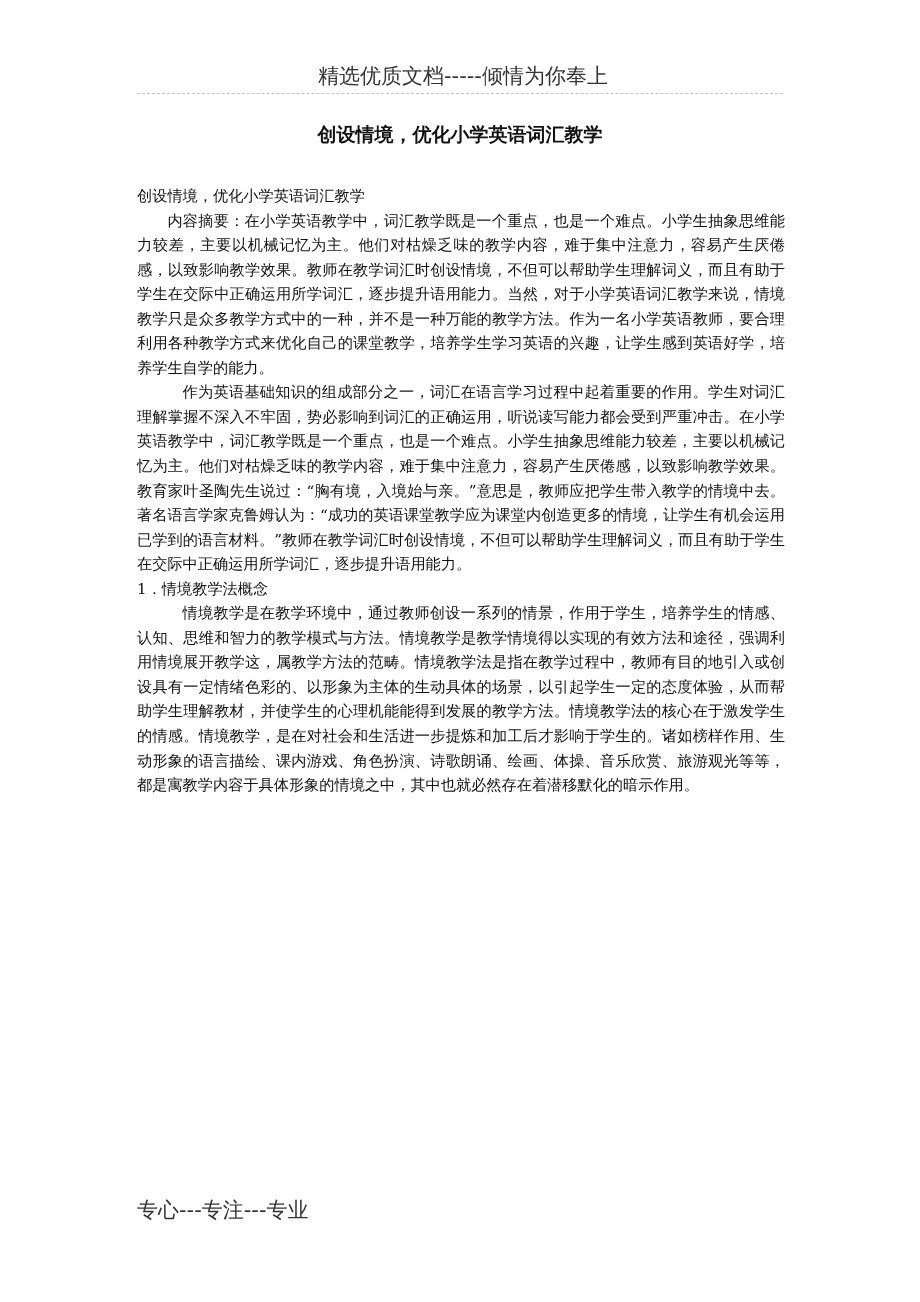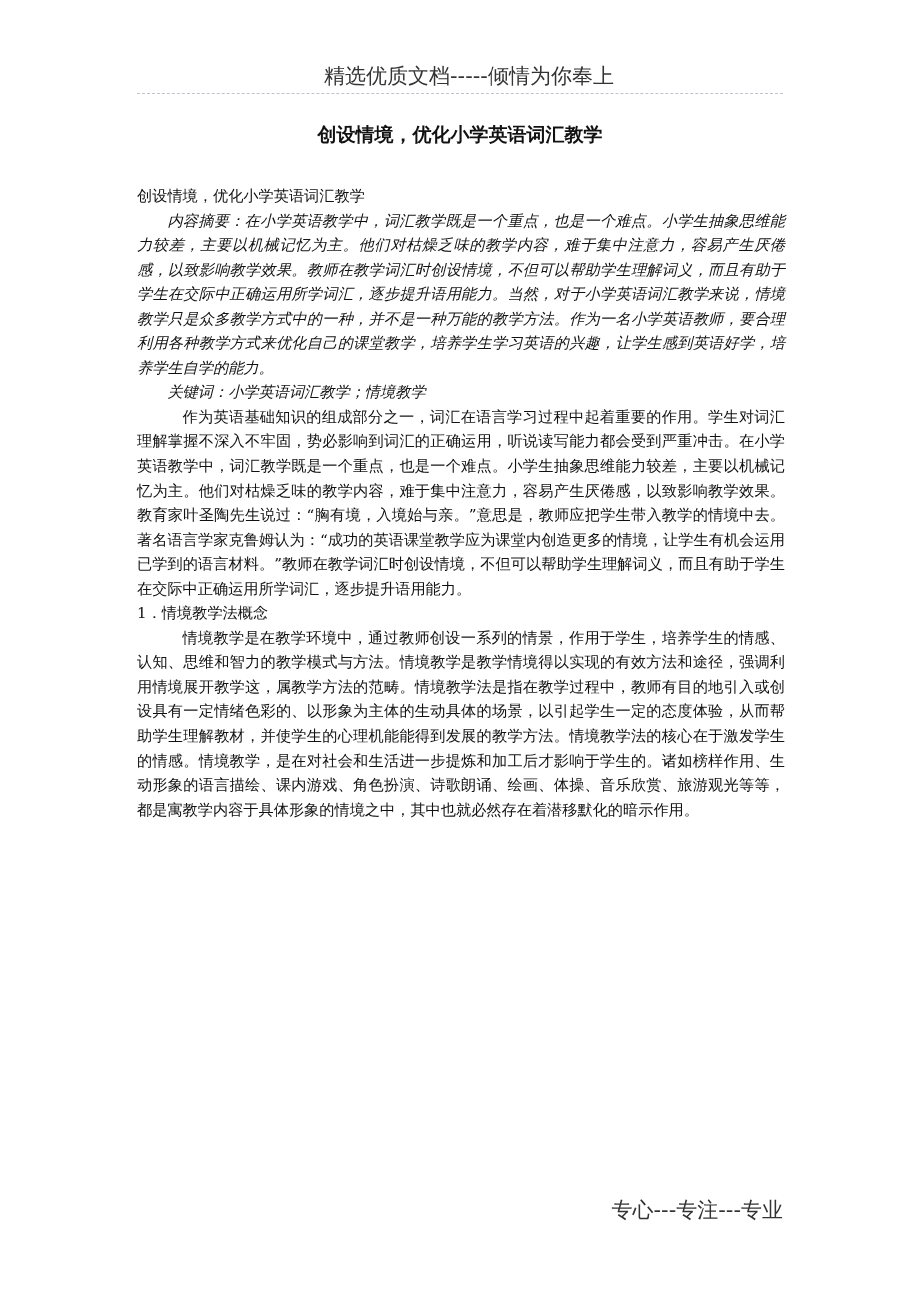--- a/index.html
+++ b/index.html
@@ -1,48 +1,47 @@
 <!DOCTYPE html>
 <html><head>
 <meta charset="utf-8">
 <style>
   html, body { margin: 0; padding: 0; background: #ffffff; }
   body { width: 920px; height: 1302px; position: relative; overflow: hidden;
          font-family: "DejaVu Serif", "Liberation Serif", serif; color: #111; }
   .page { position: absolute; left: 0; top: 0; width: 920px; height: 1302px; }
-  .running-header { position: absolute; left: 146px; width: 646px; top: 62px;
+  .running-header { position: absolute; left: 140px; width: 646px; top: 62px;
          text-align: center; font-family: "DejaVu Sans", "Liberation Sans", sans-serif;
          font-size: 21px; color: #333; letter-spacing: 0px; }
   .header-rule { position: absolute; left: 137px; width: 646px; top: 93px; height: 0;
          border-top: 1.5px dashed #c8bfcc; }
   .doc-title { position: absolute; left: 137px; width: 646px; top: 122px;
          text-align: center; font-family: "DejaVu Sans", "Liberation Sans", sans-serif;
          font-weight: bold; font-size: 19px; color: #111; }
   .body { position: absolute; left: 137px; top: 184px; width: 648px;
          font-size: 15.2px; line-height: 24.55px; text-align: justify; }
   .body p { margin: 0; }
-  .indent2 { text-indent: 2em; font-style: italic; }
+  .indent2 { text-indent: 2em; }
   .indent3 { text-indent: 3em; }
   .mono { font-family: "DejaVu Sans Mono", "Liberation Mono", monospace; font-size: 14px; }
   .running-footer { position: absolute; left: 137px; width: 646px; top: 1196px;
-         text-align: right; font-family: "DejaVu Sans", "Liberation Sans", sans-serif;
+         text-align: left; font-family: "DejaVu Sans", "Liberation Sans", sans-serif;
          font-size: 21px; color: #333; }
 </style>
 </head>
 <body>
 
 <div class="page">
   <div class="running-header">精选优质文档-----倾情为你奉上</div>
   <div class="header-rule"></div>
 
   <div class="doc-title">创设情境，优化小学英语词汇教学</div>
 
   <div class="body">
     <p>创设情境，优化小学英语词汇教学</p>
     <p class="indent2">内容摘要：在小学英语教学中，词汇教学既是一个重点，也是一个难点。小学生抽象思维能力较差，主要以机械记忆为主。他们对枯燥乏味的教学内容，难于集中注意力，容易产生厌倦感，以致影响教学效果。教师在教学词汇时创设情境，不但可以帮助学生理解词义，而且有助于学生在交际中正确运用所学词汇，逐步提升语用能力。当然，对于小学英语词汇教学来说，情境教学只是众多教学方式中的一种，并不是一种万能的教学方法。作为一名小学英语教师，要合理利用各种教学方式来优化自己的课堂教学，培养学生学习英语的兴趣，让学生感到英语好学，培养学生自学的能力。</p>
-    <p class="indent2">关键词：小学英语词汇教学；情境教学</p>
     <p class="indent3">作为英语基础知识的组成部分之一，词汇在语言学习过程中起着重要的作用。学生对词汇理解掌握不深入不牢固，势必影响到词汇的正确运用，听说读写能力都会受到严重冲击。在小学英语教学中，词汇教学既是一个重点，也是一个难点。小学生抽象思维能力较差，主要以机械记忆为主。他们对枯燥乏味的教学内容，难于集中注意力，容易产生厌倦感，以致影响教学效果。教育家叶圣陶先生说过：“胸有境，入境始与亲。”意思是，教师应把学生带入教学的情境中去。著名语言学家克鲁姆认为：“成功的英语课堂教学应为课堂内创造更多的情境，让学生有机会运用已学到的语言材料。”教师在教学词汇时创设情境，不但可以帮助学生理解词义，而且有助于学生在交际中正确运用所学词汇，逐步提升语用能力。</p>
     <p>1．情境教学法概念</p>
     <p class="indent3">情境教学是在教学环境中，通过教师创设一系列的情景，作用于学生，培养学生的情感、认知、思维和智力的教学模式与方法。情境教学是教学情境得以实现的有效方法和途径，强调利用情境展开教学这，属教学方法的范畴。情境教学法是指在教学过程中，教师有目的地引入或创设具有一定情绪色彩的、以形象为主体的生动具体的场景，以引起学生一定的态度体验，从而帮助学生理解教材，并使学生的心理机能能得到发展的教学方法。情境教学法的核心在于激发学生的情感。情境教学，是在对社会和生活进一步提炼和加工后才影响于学生的。诸如榜样作用、生动形象的语言描绘、课内游戏、角色扮演、诗歌朗诵、绘画、体操、音乐欣赏、旅游观光等等，都是寓教学内容于具体形象的情境之中，其中也就必然存在着潜移默化的暗示作用。</p>
   </div>
 
   <div class="running-footer">专心---专注---专业</div>
 </div>
 
 </body></html>

